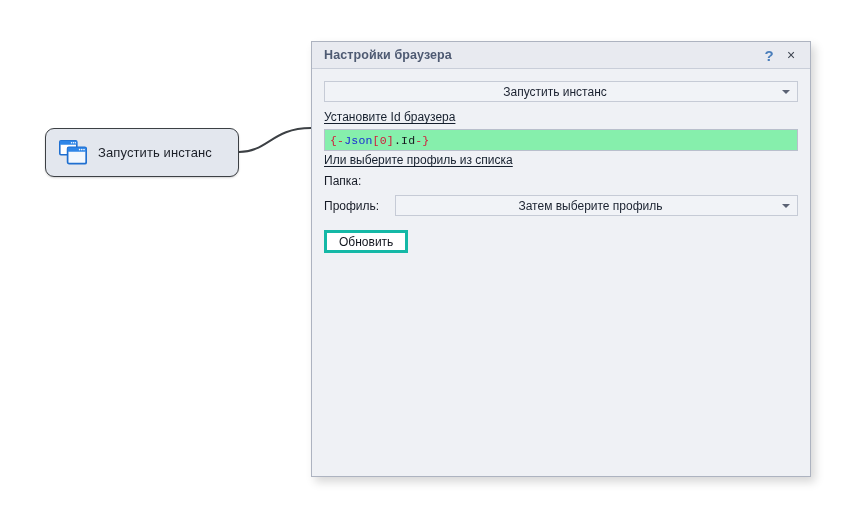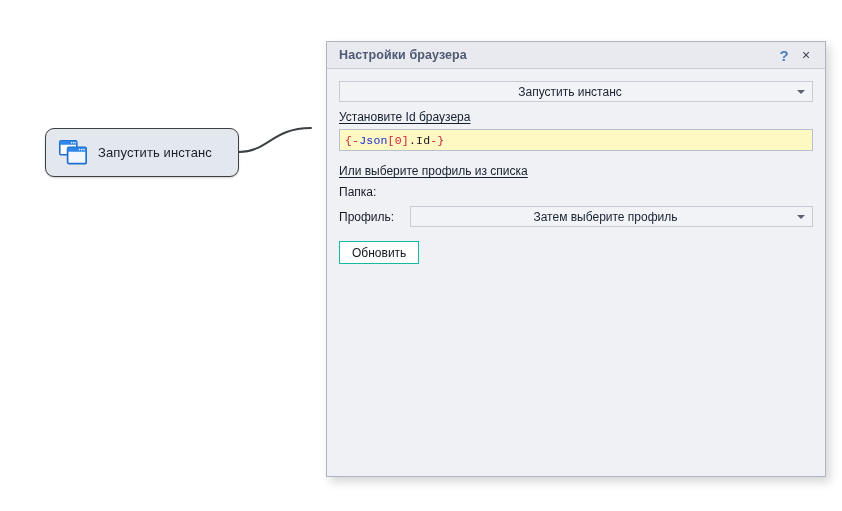--- a/index.html
+++ b/index.html
@@ -59,21 +59,21 @@
   #node .node-label {
     font-size: 13px;
     color: #1b1f27;
     letter-spacing: .1px;
     white-space: nowrap;
   }
 
   
   #panel {
     position: absolute;
-    left: 326px;
+    left: 311px;
     top: 41px;
     width: 500px;
     height: 436px;
     box-sizing: border-box;
     background: #eff1f5;
     border: 1px solid #adb3c0;
     box-shadow: 4px 5px 9px rgba(0,0,0,.16);
   }
   #titlebar {
     height: 27px;
@@ -145,27 +145,27 @@
   
   .link-label {
     font-size: 12px;
     color: #16202e;
     text-decoration: underline;
     text-underline-offset: 2px;
     display: inline-block;
     margin-bottom: 5px;
     white-space: nowrap;
   }
-  #link-or { margin-top: 13px; margin-bottom: 7px; }
+  #link-or { margin-top: 2px; margin-bottom: 7px; }
 
   
   #macro-input {
     height: 22px;
     box-sizing: border-box;
-    background: #fef9c3;
+    background: #86efac;
     border: 1px solid #b9bfcc;
     display: flex;
     align-items: center;
     padding-left: 5px;
     font-family: "Liberation Mono", monospace;
     font-size: 11.5px;
     letter-spacing: .2px;
     white-space: nowrap;
   }
   .mc-red  { color: #d11a3a; }
@@ -189,21 +189,21 @@
   .field-row .combo { flex: 1 1 auto; }
 
   
   #refresh-button {
     margin-top: 7px;
     height: 23px;
     min-width: 74px;
     padding: 0 12px;
     box-sizing: border-box;
     background: #ffffff;
-    border: 1px solid #14b8a6;
+    border: 3px solid #14b8a6;
     font-family: "Liberation Sans", sans-serif;
     font-size: 12px;
     color: #12161f;
     cursor: pointer;
     display: inline-flex;
     align-items: center;
     justify-content: center;
   }
 </style>
 </head>

